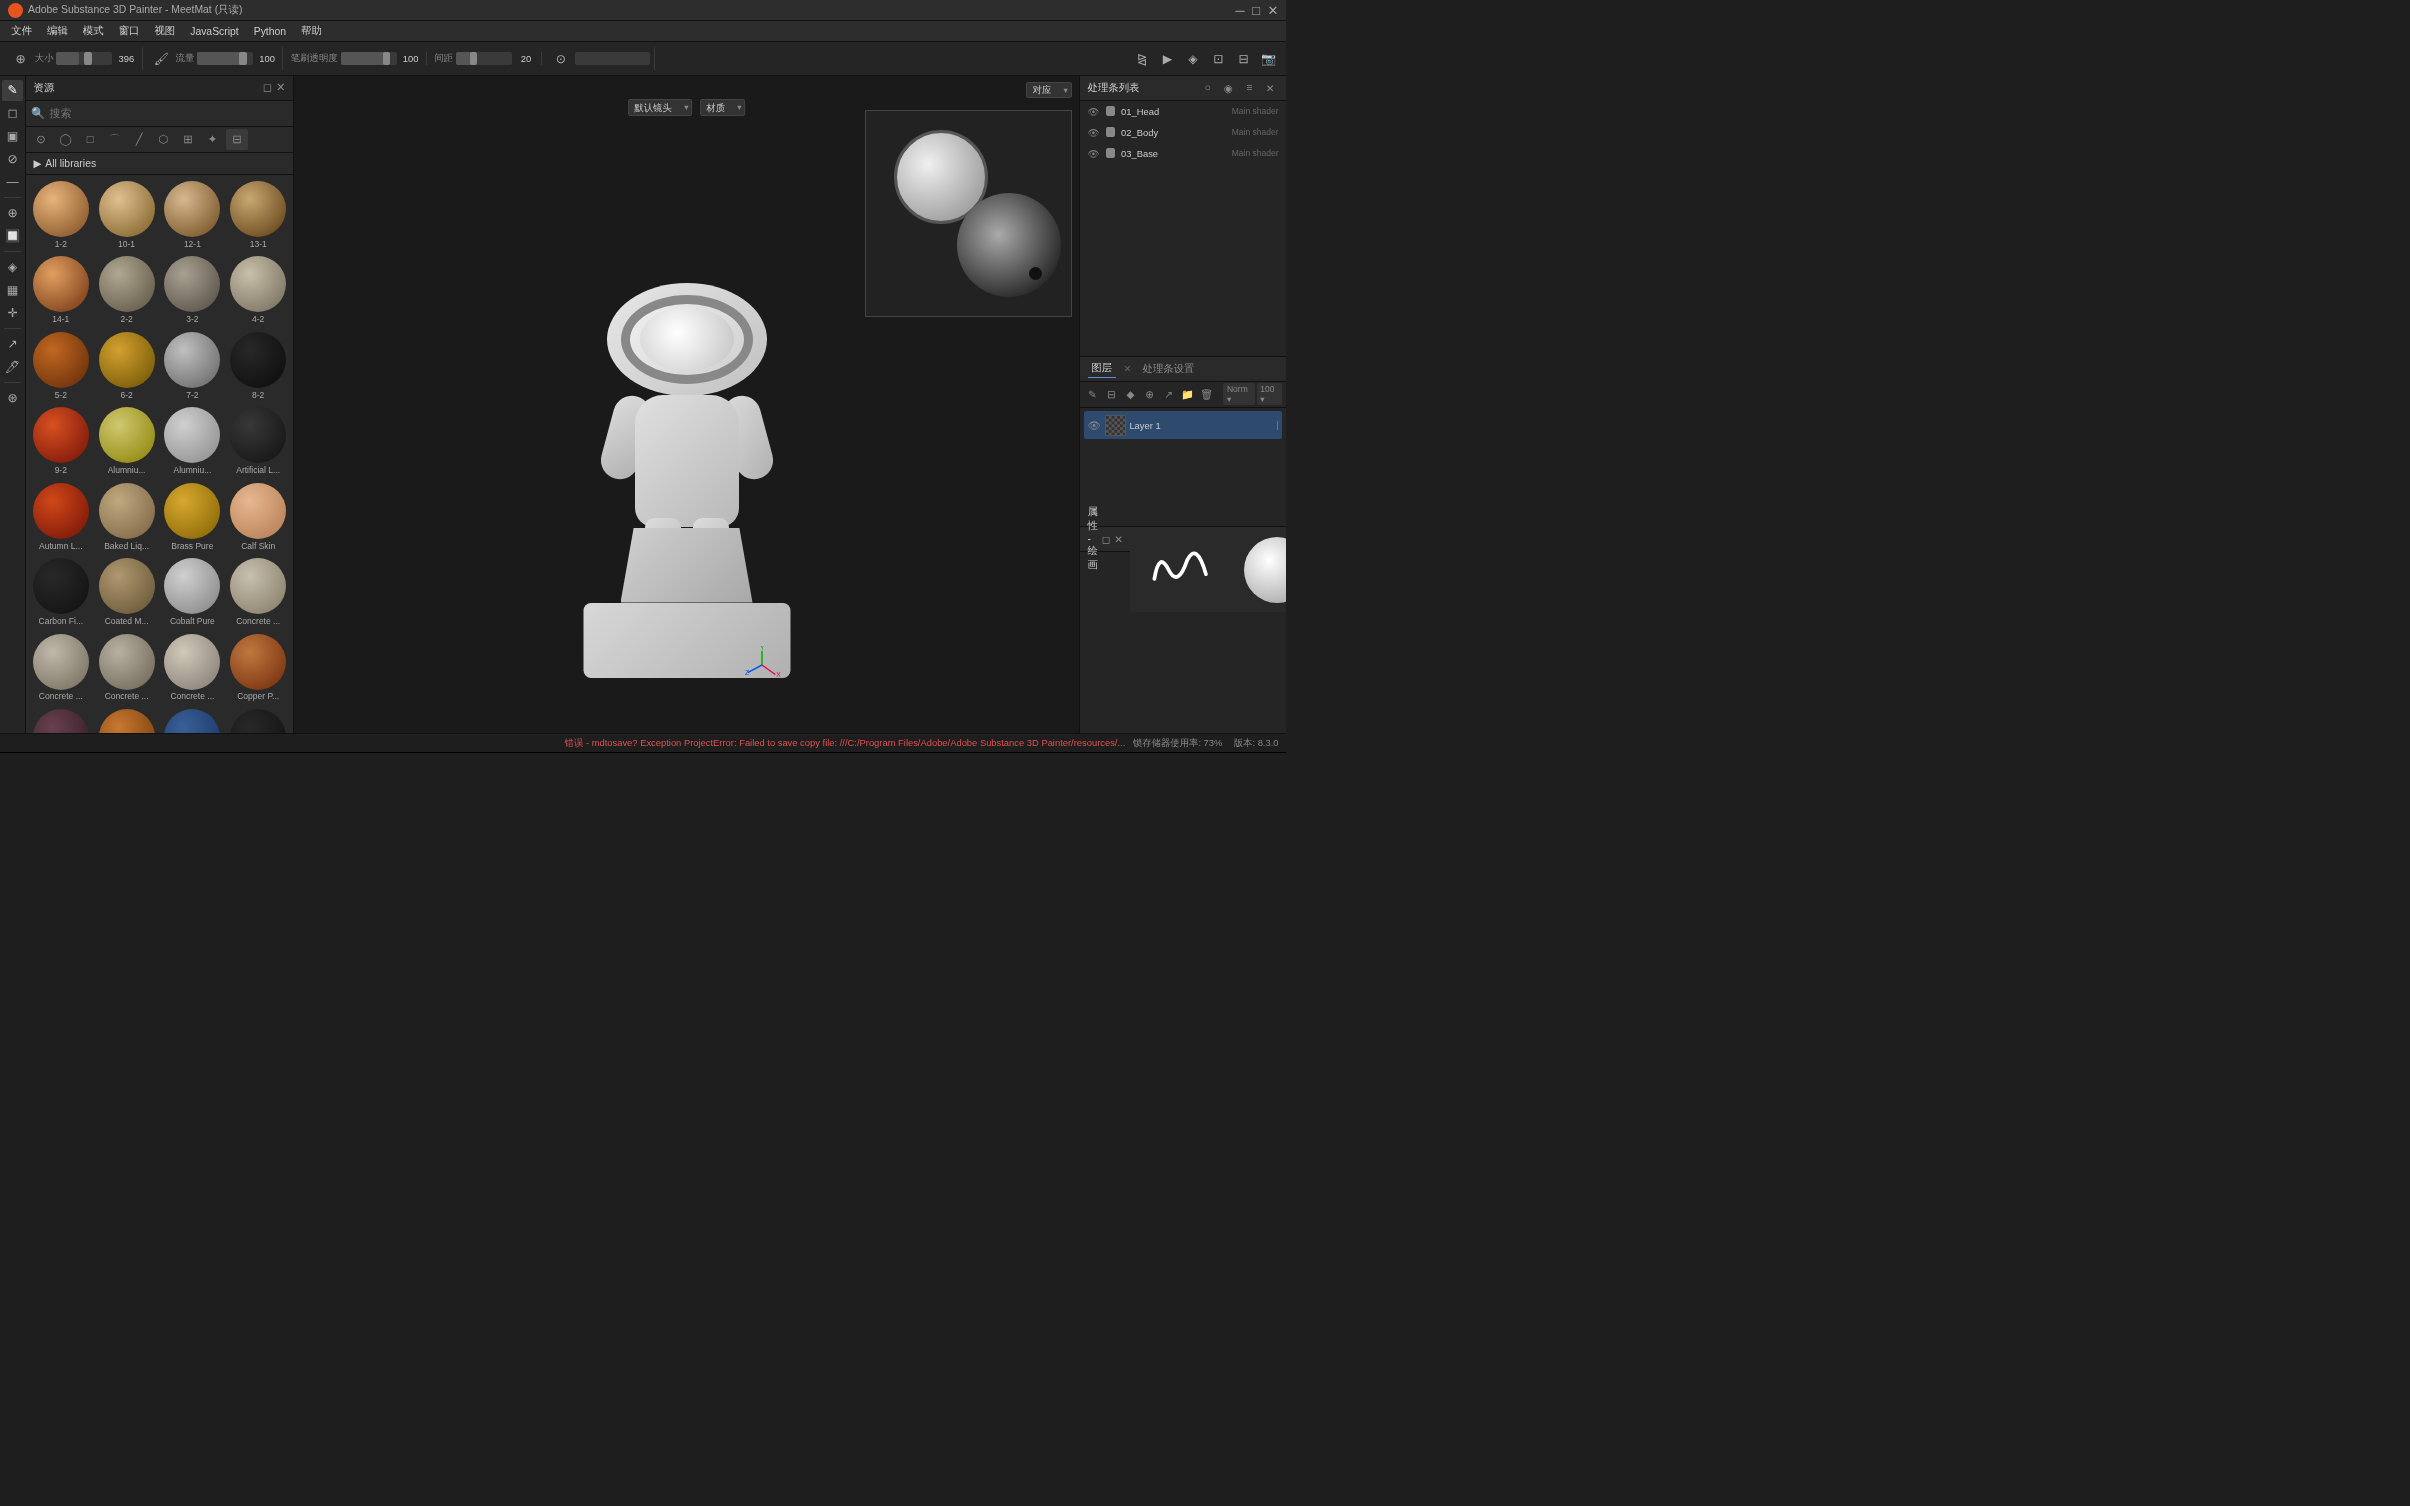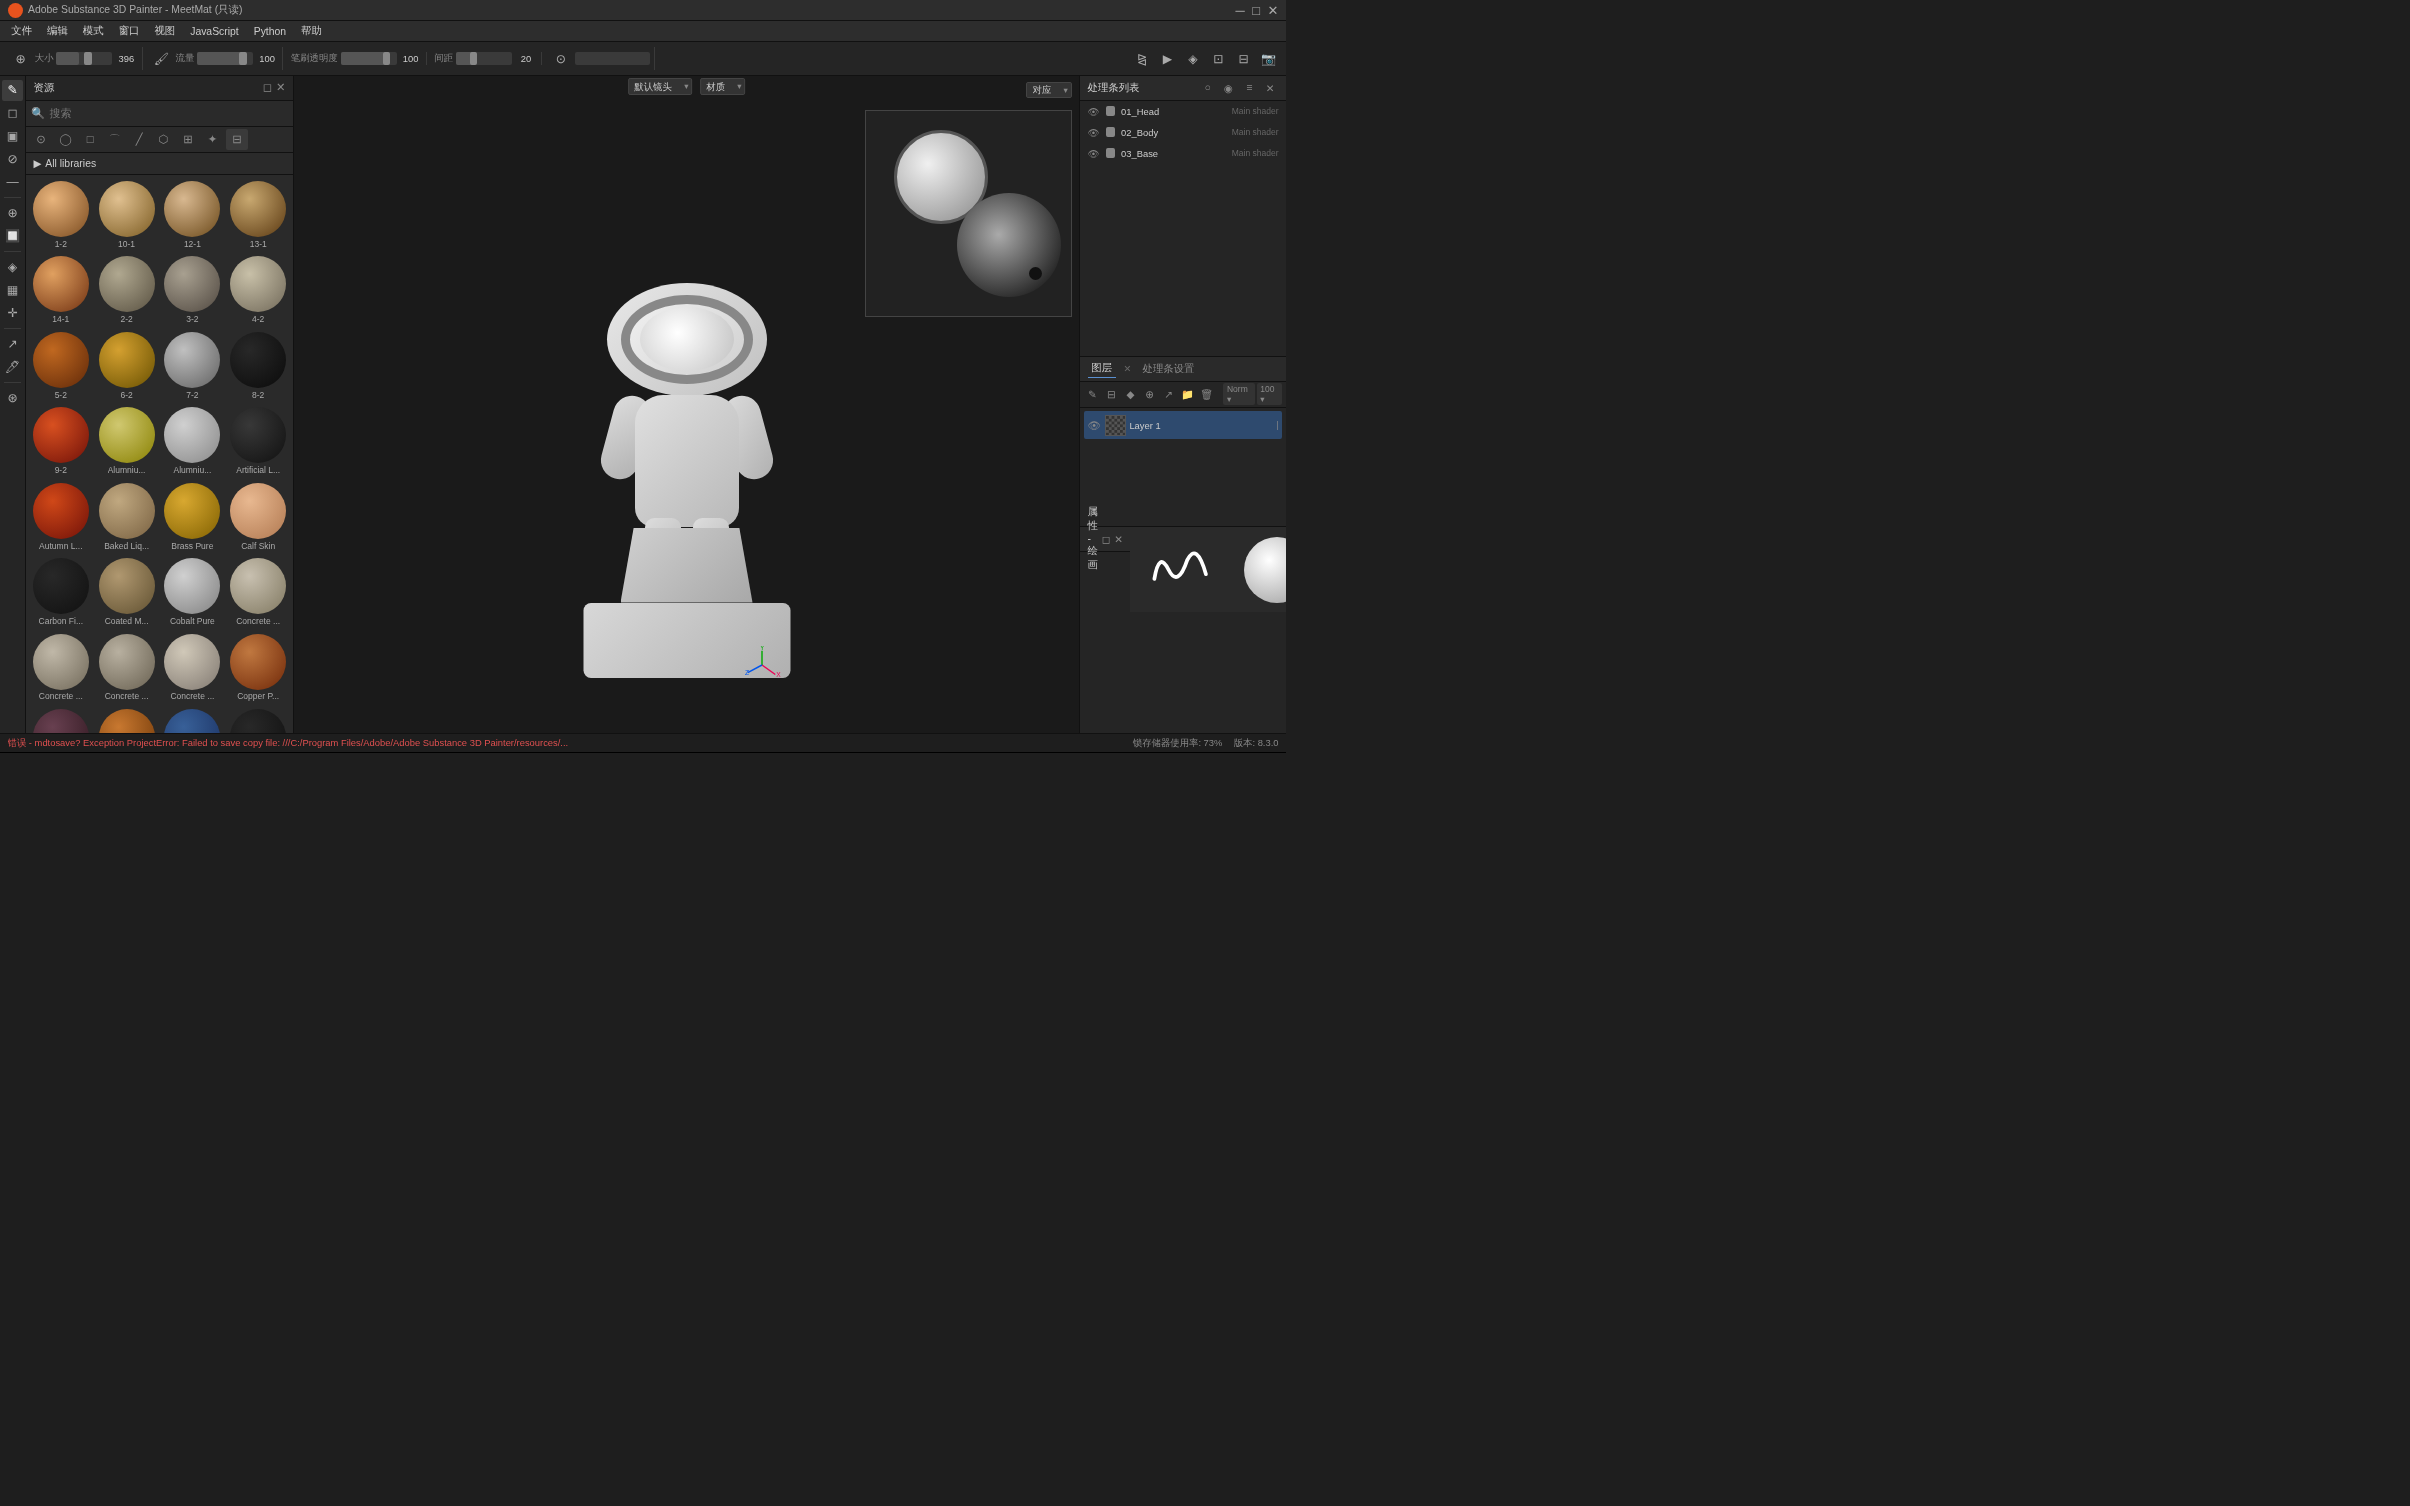--- a/index.html
+++ b/index.html
@@ -278,21 +278,21 @@
     .canvas-area {
       flex: 1;
       background: #1a1a1a;
       position: relative;
       display: flex;
       align-items: center;
       justify-content: center;
     }
     .viewport-selects {
       position: absolute;
-      top: 2px;
+      top: 23px;
       left: 50%;
       transform: translateX(-50%);
       display: flex;
       gap: 7.5px;
     }
     .viewport-select {
       background: #333;
       border: 0.9px solid #444;
       color: #ccc;
       font-size: 9.4px;
@@ -694,20 +694,21 @@
       color: #888;
       border-top: 0.9px solid #111;
       gap: 7.5px;
     }
     .status-error {
       color: #e05050;
       flex: 1;
       overflow: hidden;
       text-overflow: ellipsis;
       white-space: nowrap;
+      text-align: right;
     }
     .status-right {
       display: flex;
       gap: 11.3px;
       color: #888;
       font-size: 9.4px;
       white-space: nowrap;
     }
 
     

